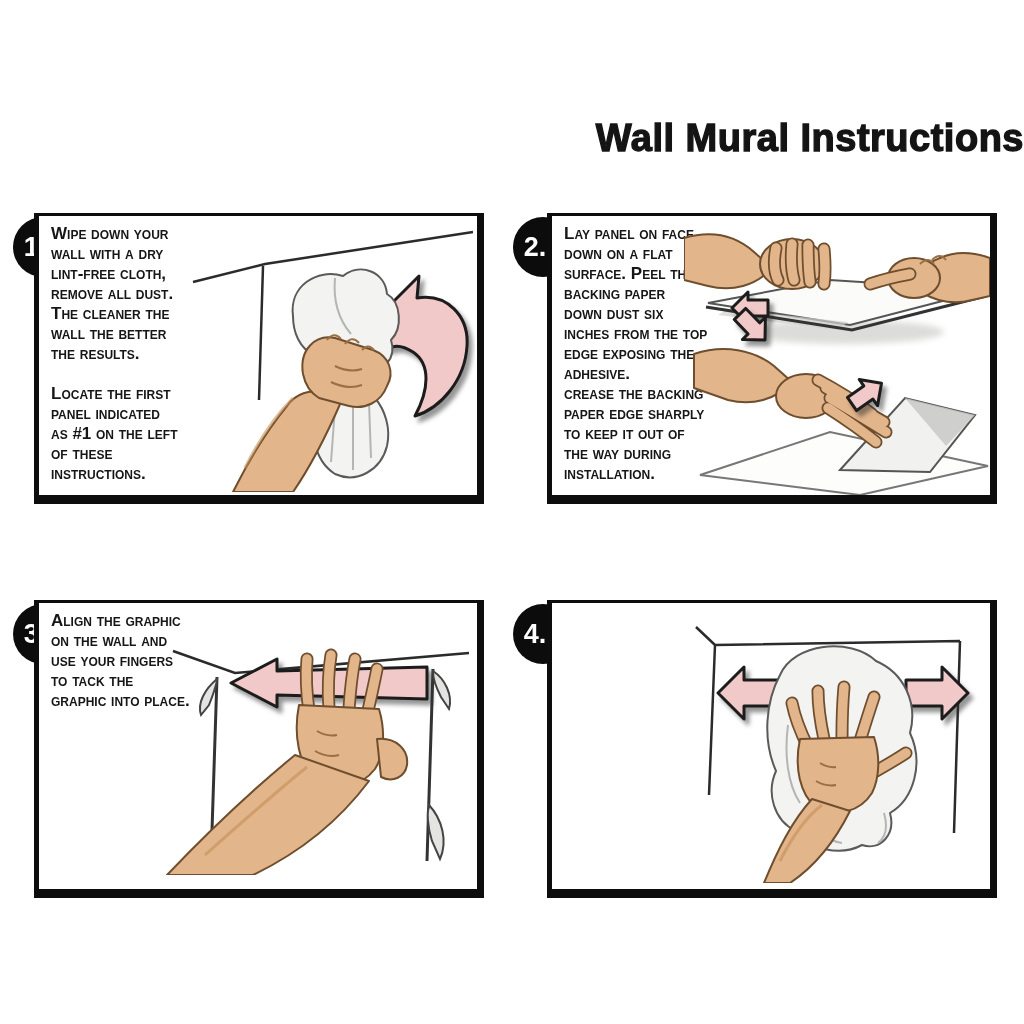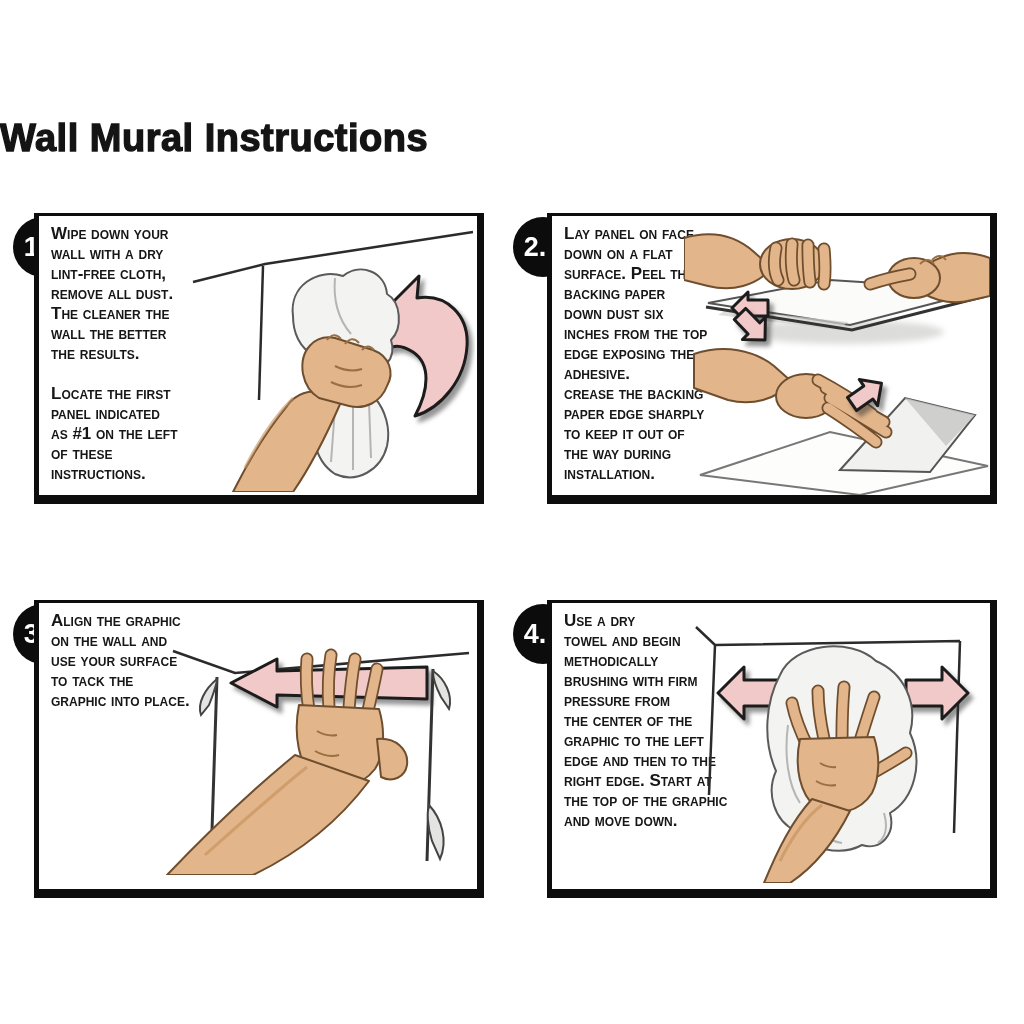--- a/index.html
+++ b/index.html
@@ -1,18 +1,18 @@
 <!DOCTYPE html>
 <html><head>
 <meta charset="utf-8">
 <style>
   html,body{margin:0;padding:0;background:#ffffff;}
   .page{position:relative;width:1024px;height:1024px;background:#ffffff;overflow:hidden;
         font-family:"Liberation Sans",sans-serif;}
-  .title{position:absolute;left:0;right:0;top:92px;text-align:left;
+  .title{position:absolute;left:0;right:0;top:92px;text-align:right;
          font-size:38px;font-weight:bold;color:#141414;letter-spacing:.5px;
          -webkit-text-stroke:1.3px #141414;}
   .badge{position:absolute;width:60px;height:60px;border-radius:50%;background:#0c0c0c;
          color:#ffffff;font-size:27px;font-weight:bold;display:flex;align-items:center;
          justify-content:center;box-sizing:border-box;padding-right:16px;}
   .panel{position:absolute;background:#ffffff;border:3px solid #0d0d0d;
          border-left-width:5px;border-right-width:7px;border-bottom-width:9px;}
   .p1,.p2{top:213px;width:438px;height:279px;}
   .p3,.p4{top:600px;width:438px;height:286px;}
   .p1,.p3{left:34px;} .p2,.p4{left:547px;}
@@ -143,21 +143,21 @@
             <polygon class="pink" points="0,-8 20,-8 20,-16 36,0 20,16 20,8 0,8"></polygon>
           </g>
       </g>
     </svg>
   </section>
 
   <div class="badge b3">3.</div>
   <section class="panel p3">
     <div class="step-text">Align the graphic
 on the wall and
-use your surface
+use your fingers
 to tack the
 graphic into place.</div>
     <svg class="illo i3" width="426" height="264" viewBox="0 0 426 264">
       <g>
         <path class="wline" d="M128,40 L190,62 L424,42"></path>
         <path class="eline" d="M172,66 L166,250 M388,58 L382,250"></path>
         <path class="curl" d="M172,68 C160,78 152,92 156,104 L164,94 C168,84 171,74 172,70 Z"></path>
         <path class="curl" d="M167,226 C160,234 156,244 158,252 L164,244 C166,238 167,230 167,227 Z"></path>
         <path class="curl" d="M388,60 C400,68 408,84 404,98 L396,86 C391,76 388,66 388,62 Z"></path>
         <path class="curl" d="M384,194 C397,208 403,230 395,248 L387,230 C382,214 382,200 384,196 Z"></path>
@@ -172,31 +172,20 @@
         <path class="skin" d="M332,128 C350,126 364,138 362,154 C360,166 348,172 336,166 Z"></path>
         <path class="skin" d="M250,144 L324,170 C294,210 254,242 208,264 L122,264 C164,220 206,180 250,144 Z"></path>
         <path class="shade" d="M160,244 C196,212 232,180 262,156"></path>
         <path class="detail" d="M272,120 q10,6 20,4 M270,140 q12,7 24,4"></path>
       </g>
     </svg>
   </section>
 
   <div class="badge b4">4.</div>
   <section class="panel p4">
-    <div class="step-text">Use a dry
-towel and begin
-methodically
-brushing with firm
-pressure from
-the center of the
-graphic to the left
-edge and then to the
-right edge. Start at
-the top of the graphic
-and move down.</div>
     <svg class="illo i4" width="300" height="278" viewBox="0 0 300 278">
       <g>
         <path class="wline" d="M8,22 L27,40 M27,40 L272,36 M27,40 L21,190 M272,36 L266,228"></path>
       </g>
       <g class="shadowed">
         <g transform="translate(92,88) rotate(180)">
             <polygon class="pink" points="0,-13 36,-13 36,-26 62,0 36,26 36,13 0,13"></polygon>
           </g>
       </g>
       <g class="shadowed">

